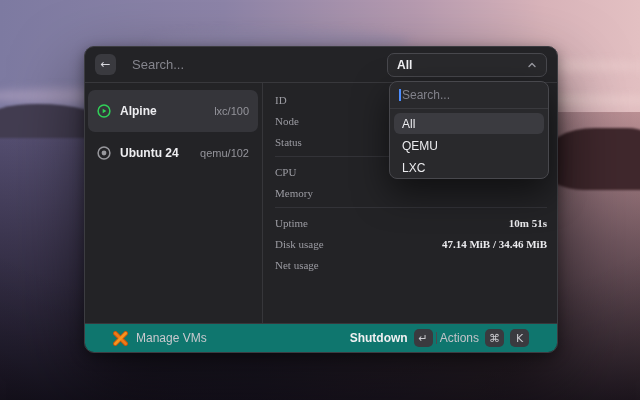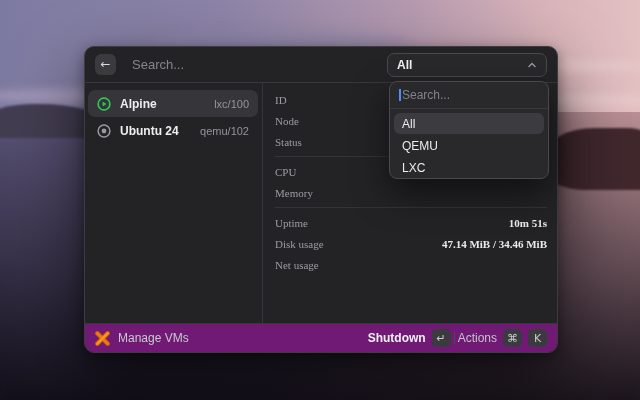--- a/index.html
+++ b/index.html
@@ -41,35 +41,35 @@
     outline:none; flex:1 1 auto; font-family:"Liberation Sans","DejaVu Sans",sans-serif; }
   .search-ph::placeholder { color:#85858d; }
   .filter-select { margin-left:auto; width:160px; height:24px; background:#29292c;
     border:1px solid #48484d; border-radius:7px; display:flex; align-items:center;
     padding:0 9px; cursor:pointer; }
   .filter-select .val { font-size:12px; font-weight:700; color:#f2f2f4; }
   .filter-select .chev { margin-left:auto; display:flex; }
 
   .body { flex:1 1 auto; display:flex; min-height:0; }
   .sidebar { width:178px; flex:0 0 178px; border-right:1px solid #36363a; padding:7px 4px 0 3px; }
-  .vm-item { height:27px; border-radius:7px; display:flex; align-items:center; gap:9px;
+  .vm-item { height:42px; border-radius:7px; display:flex; align-items:center; gap:9px;
     padding:0 9px; cursor:pointer; }
   .vm-item.selected { background:#35353a; }
   .vm-item .nm { font-size:12px; font-weight:700; color:#eeeef1; }
   .vm-item .vid { margin-left:auto; font-size:11px; color:#94949b;text-align:center; }
   .st-icon { width:14px; height:14px; display:flex; flex:0 0 14px; }
 
   .details { flex:1 1 auto; padding:6px 10px 0 12px;font-family:Liberation Serif, serif; }
   .drow { height:21px; display:flex; align-items:center; }
   .drow .lbl { font-size:11px; color:#9c9ca3; }
   .drow .val { margin-left:auto; font-size:11px; font-weight:700; color:#eaeaed; }
   .dsep { height:1px; background:#333338; margin:4px 0; }
 
-  .footer { flex:0 0 29px; margin-top:auto; border-top:1px solid #38383c; background:#701a75;
-    border-radius:0 0 9px 9px; display:flex; align-items:center; padding:0 10px;justify-content:space-between; }
+  .footer { flex:0 0 29px; margin-top:auto; border-top:1px solid #38383c; background:#0f766e;
+    border-radius:0 0 9px 9px; display:flex; align-items:center; padding:0 28px;justify-content:space-between; }
   .brand { display:flex; align-items:center; gap:8px; }
   .brand .app { font-size:12px; font-weight:500; color:#c9c9ce; }
   .factions { margin-left:auto; display:flex; align-items:center; }
   .fbtn { display:flex; align-items:center; gap:6px; background:none; border:none; cursor:pointer;
     padding:0; color:inherit; font-family:inherit; }
   .fbtn .t1 { font-size:12px; font-weight:700; color:#f0f0f2; }
   .fbtn .t2 { font-size:12px; font-weight:500; color:#c3c3c9; }
   .kbd { min-width:19px; height:18px; padding:0 4px; border-radius:5px; background:#3a3a3f;
     color:#c9c9ce; font-size:11px; display:flex; align-items:center; justify-content:center;
     font-family:"DejaVu Sans",sans-serif; }

